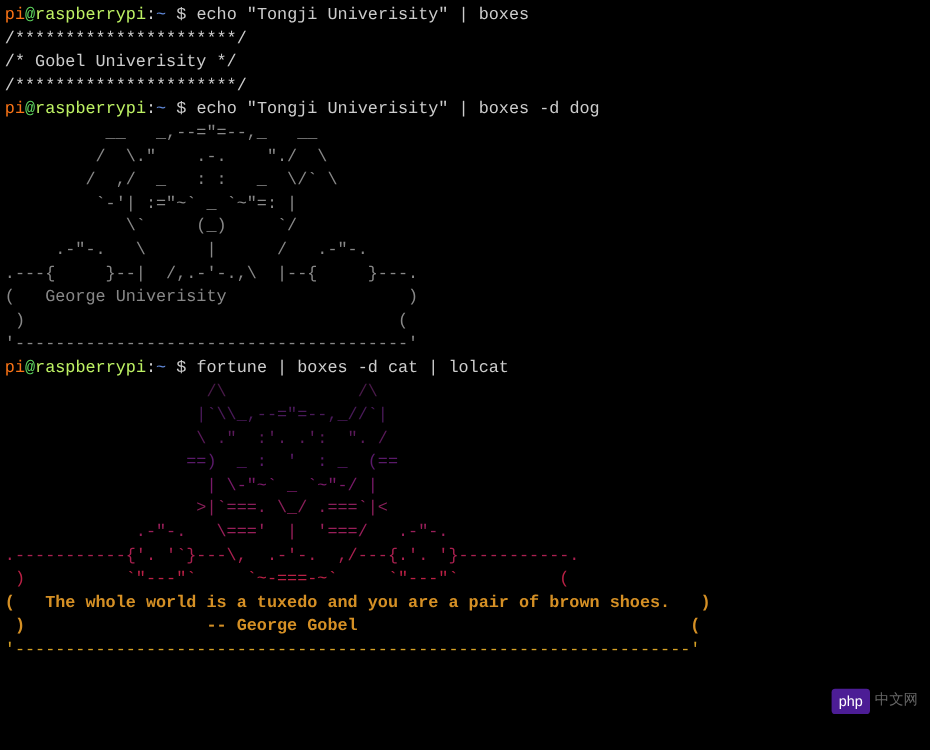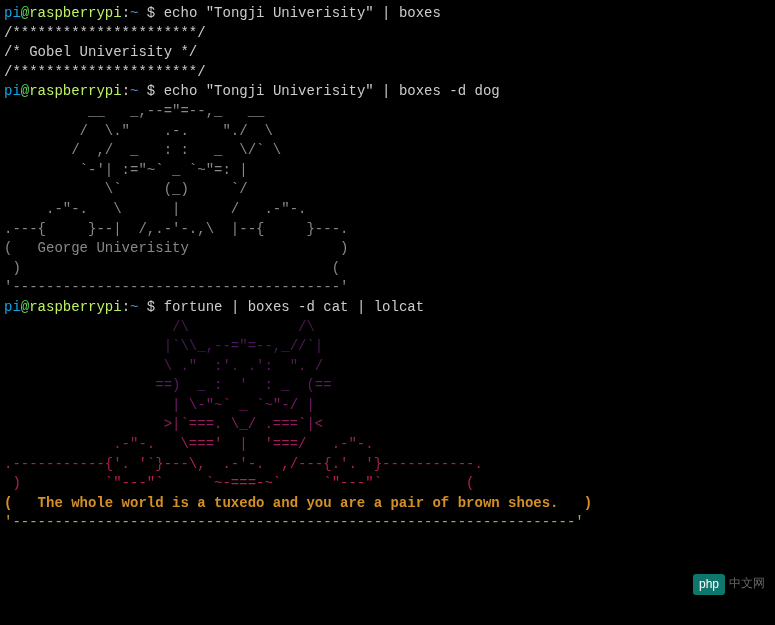--- a/index.html
+++ b/index.html
@@ -16,21 +16,21 @@
       width: 775px;
       height: 625px;
       overflow: hidden;
       position: relative;
     }
     .line {
       white-space: pre;
       color: #ccc;
     }
     .prompt-user {
-      color: #0ea5e9;
+      color: #f97316;
     }
     .prompt-host {
       color: #bef264;
     }
     .prompt-at {
       color: #5fd75f;
     }
     .prompt-colon {
       color: #ccc;
     }
@@ -65,21 +65,21 @@
       position: absolute;
       right: 10px;
       bottom: 30px;
       color: #666;
       font-size: 12px;
       display: flex;
       align-items: center;
       gap: 4px;
     }
     .watermark-logo {
-      background: #0f766e;
+      background: #4c1d95;
       color: #fff;
       padding: 2px 6px;
       border-radius: 3px;
       font-family: sans-serif;
     }
   </style>
 </head>
 <body>
 
 <div>
@@ -102,19 +102,20 @@
   <div class="line cat-line1">                    /\             /\</div>
   <div class="line cat-line2">                   |`\\_,--="=--,_//`|</div>
   <div class="line cat-line3">                   \ ."  :'. .':  ". /</div>
   <div class="line cat-line4">                  ==)  _ :  '  : _  (==</div>
   <div class="line cat-line6">                    | \-"~` _ `~"-/ |</div>
   <div class="line cat-line7">                   &gt;|`===. \_/ .===`|&lt;</div>
   <div class="line cat-line8">             .-"-.   \==='  |  '===/   .-"-.</div>
   <div class="line cat-line9">.-----------{'. '`}---\,  .-'-.  ,/---{.'. '}-----------.</div>
   <div class="line cat-line10"> )          `"---"`     `~-===-~`     `"---"`          (</div>
   <div class="line quote-text">(   The whole world is a tuxedo and you are a pair of brown shoes.   )</div>
+  <div class="line quote-text"> )                  -- George Gobel                                 (</div>
   <div class="line quote-end">'-------------------------------------------------------------------'</div>
 </div>
 
 <div class="watermark">
   <span class="watermark-logo">php</span>
   <span>中文网</span>
 </div>
 
 </body></html>

